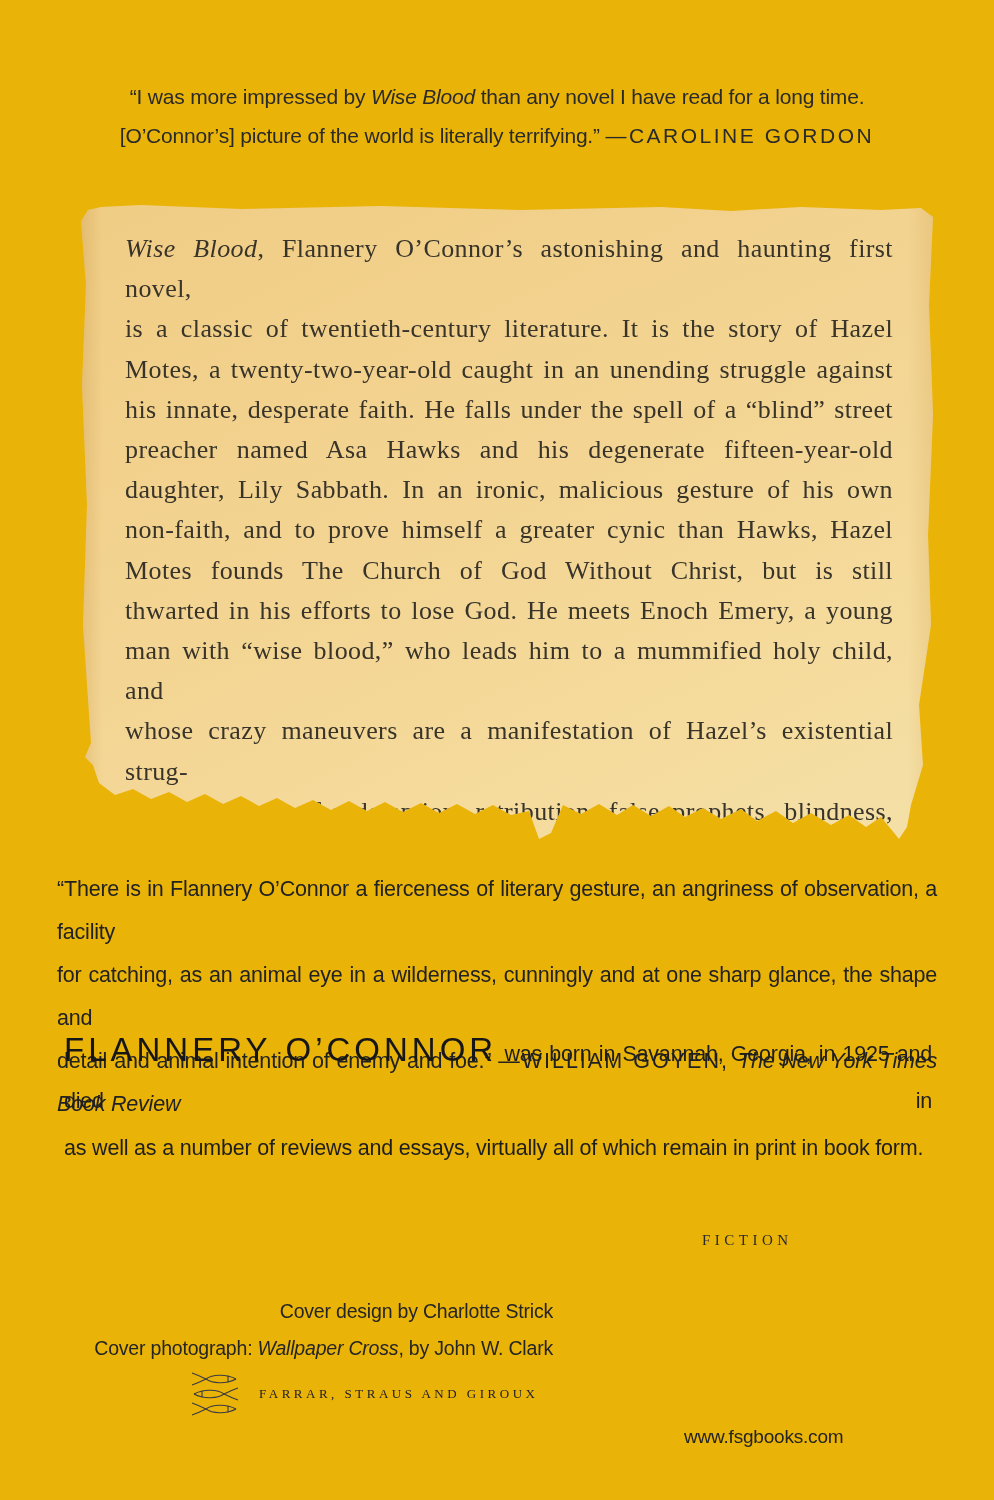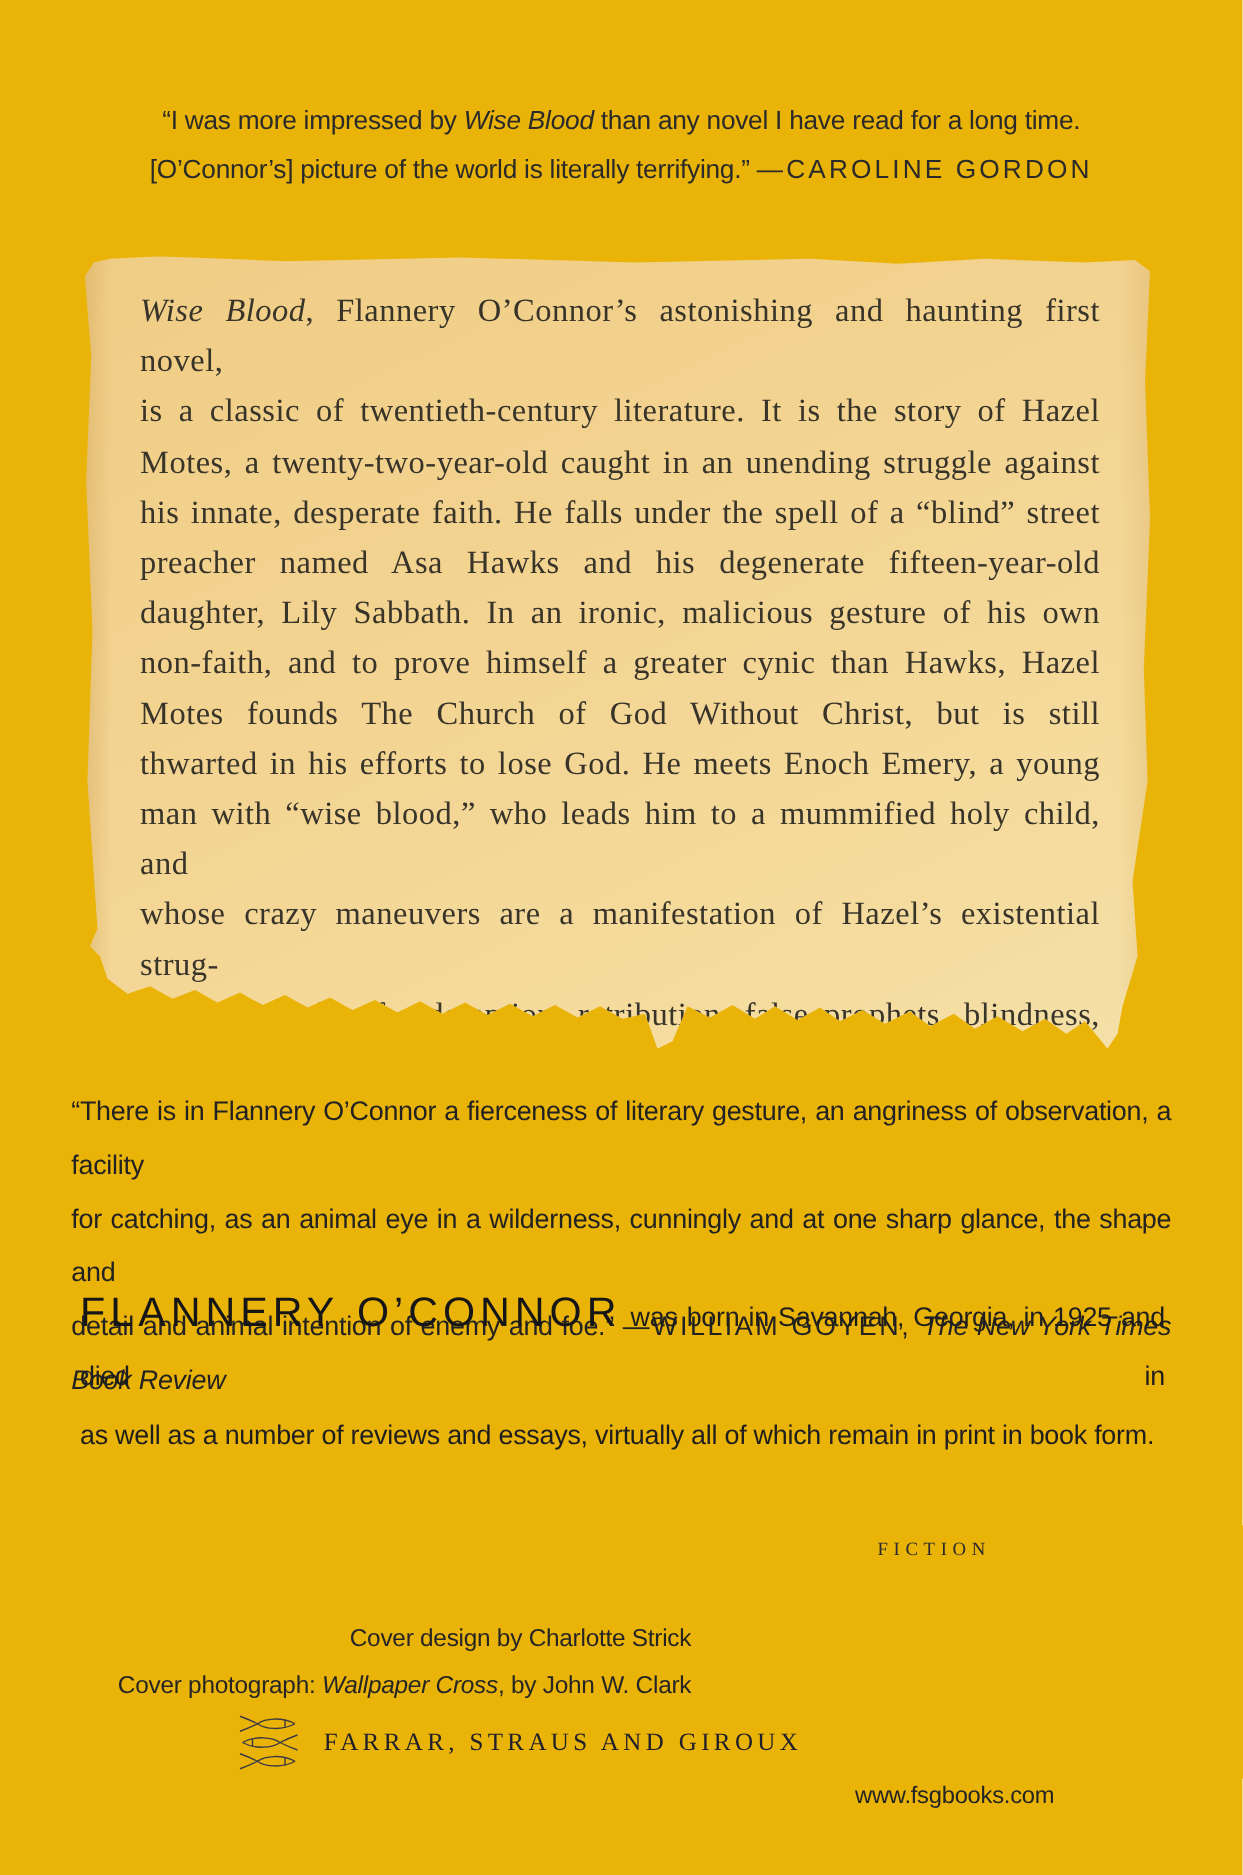--- a/index.html
+++ b/index.html
@@ -14,21 +14,21 @@
   
   .top-quote{
     position:absolute;top:77px;left:0;width:100%;
     text-align:center;
     font-size:21px;line-height:39px;
     letter-spacing:-0.2px;color:#2a2a2a;
   }
   .top-quote .attr{letter-spacing:2.5px;}
   
   .paper{
-    position:absolute;left:68px;top:205px;width:852px;height:645px;
+    position:absolute;left:81px;top:205px;width:852px;height:645px;
     background:
       linear-gradient(90deg, rgba(189,140,62,0.28) 0%, rgba(189,140,62,0) 2.5%),
       linear-gradient(90deg, rgba(189,140,62,0) 97%, rgba(205,160,80,0.25) 100%),
       linear-gradient(155deg, #f0cd85 0%, #f3d492 45%, #f5dc9e 80%, #f4e0a8 100%);
     clip-path: polygon(
       0px 16px,7px 5px,20px 2px,60px 0px,160px 4px,300px 1px,440px 5px,580px 2px,
       650px 6px,720px 2px,800px 5px,840px 3px,852px 12px,
       848px 100px,852px 210px,847px 330px,850px 420px,838px 500px,842px 560px,
       830px 600px,826px 622px,818px 634px,
       800px 612px,785px 622px,768px 610px,750px 620px,730px 608px,712px 618px,
@@ -78,21 +78,21 @@
     text-align:right;font-size:19.5px;line-height:37px;color:#252525;
     letter-spacing:-0.2px;
   }
   .publisher{
     position:absolute;left:186px;top:1371px;
     display:flex;align-items:center;gap:15px;
   }
   .publisher .colophon{width:58px;height:46px;flex:0 0 auto;}
   .publisher .pub-name{
     font-family:"Liberation Serif",serif;
-    font-size:20px;letter-spacing:3.5px;color:#20202a;
+    font-size:13px;letter-spacing:3.5px;color:#20202a;
     white-space:nowrap;
   }
   .website{
     position:absolute;left:684px;top:1426px;
     font-size:19px;color:#242424;letter-spacing:-0.2px;
   }
   i{font-style:italic;}
 </style>
 </head>
 <body>

